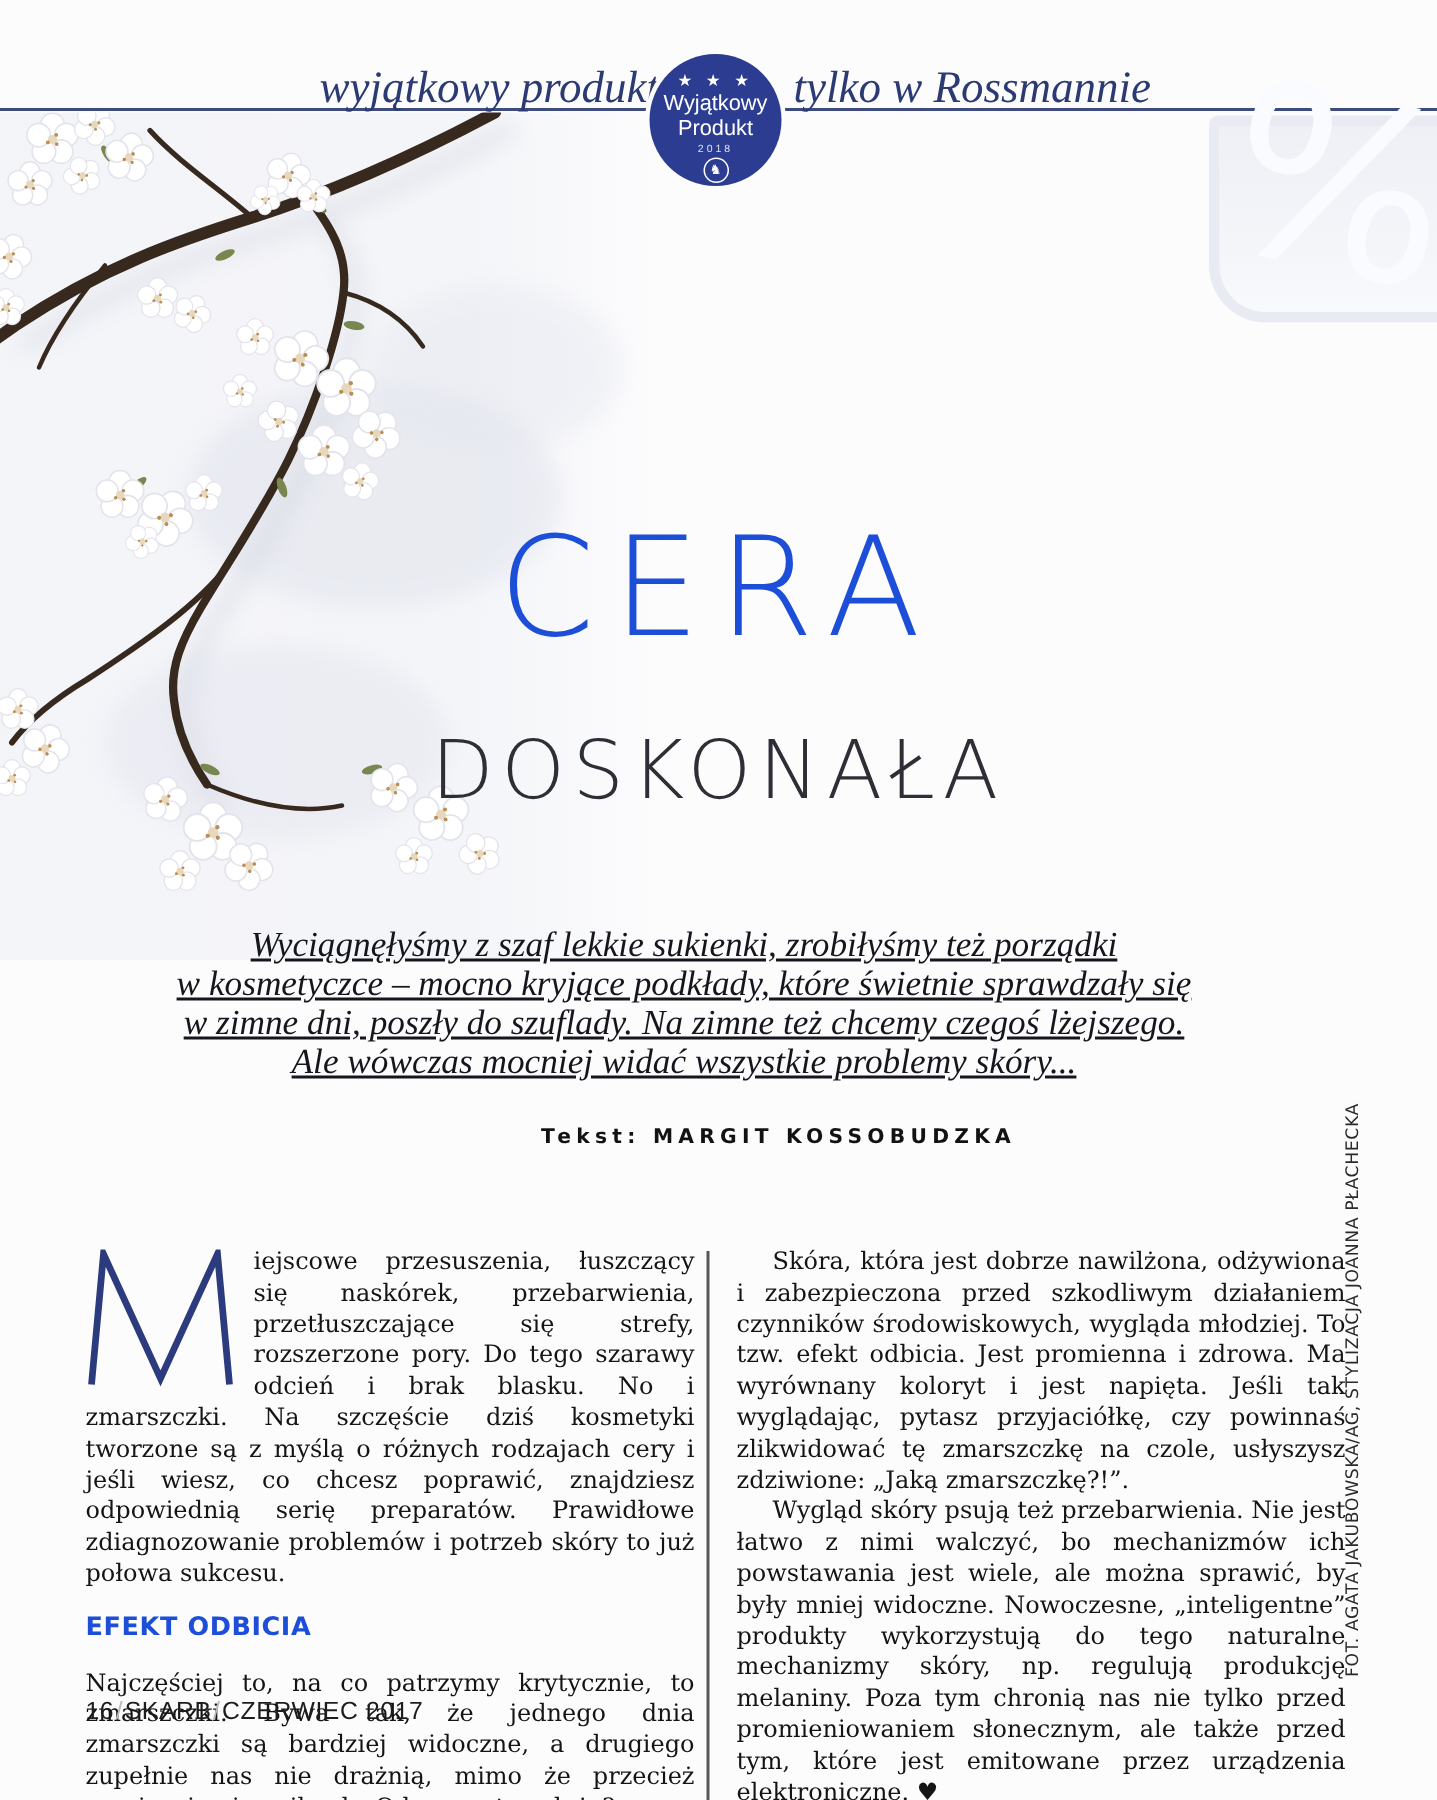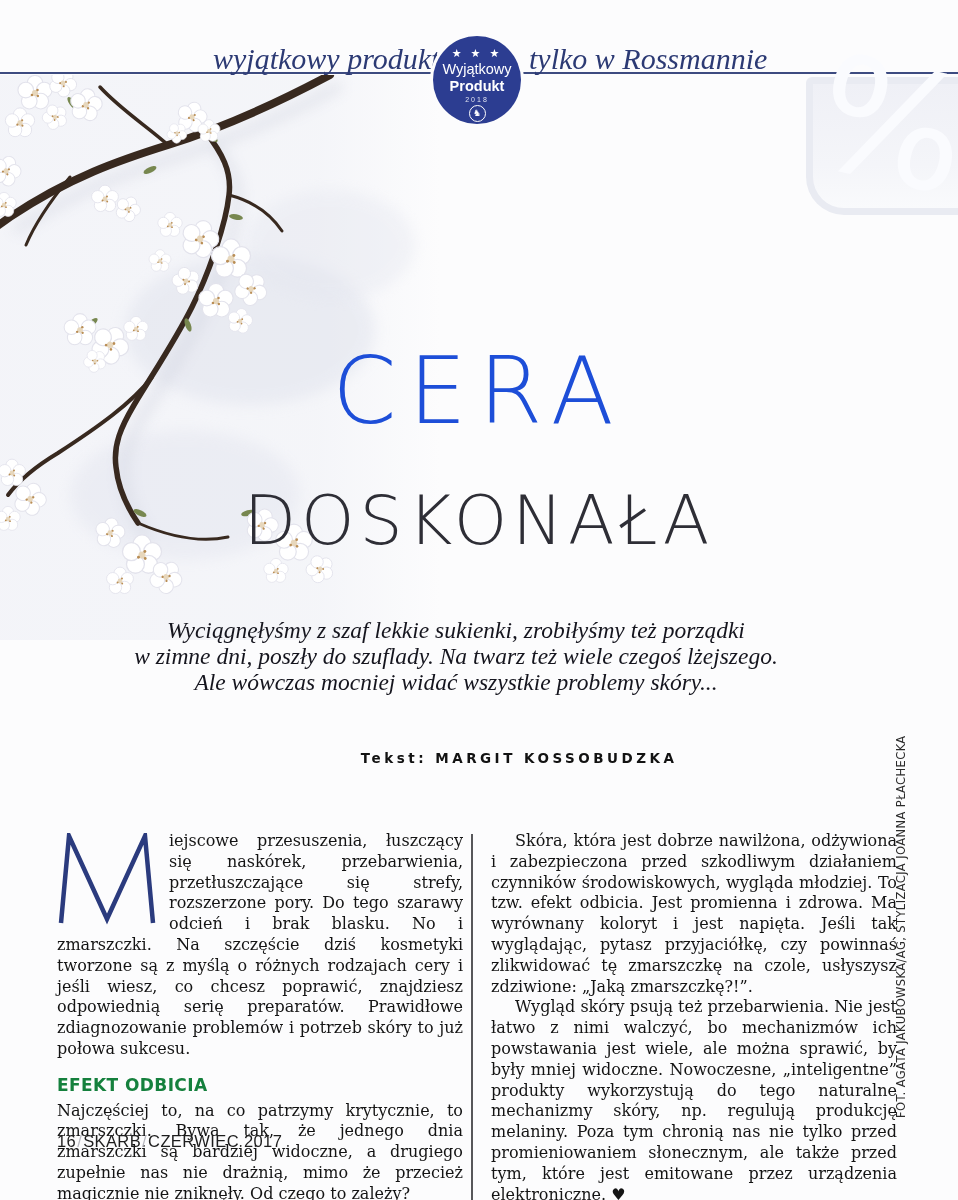--- a/index.html
+++ b/index.html
@@ -10,57 +10,57 @@
   .hdr-rule{position:absolute;top:72px;left:0;width:958px;height:2px;background:#3d4b80;}
   .hdr-label{position:absolute;top:42px;font-family:"Liberation Serif",serif;font-style:italic;
              font-size:30px;color:#2c3a74;white-space:nowrap;}
   .hdr-left{left:213px;}
   .hdr-right{left:529px;}
   .badge{position:absolute;left:433px;top:36px;width:88px;height:88px;border-radius:50%;
          background:#2c3d91;box-shadow:0 0 0 3px #fcfcfd;z-index:3;text-align:center;
          font-family:"Liberation Sans",sans-serif;color:#fff;}
   .badge .stars{margin-top:11px;font-size:11px;letter-spacing:3px;color:#fff;}
   .badge .b1{font-size:14.5px;font-weight:normal;line-height:17px;margin-top:1px;}
-  .badge .b2{font-size:14.5px;font-weight:bold;line-height:16px;}
+  .badge .b2{font-size:14.5px;font-weight:normal;line-height:16px;}
   .badge .yr{font-size:7px;letter-spacing:2px;opacity:.85;margin-top:2px;}
   .badge .logo{width:15px;height:15px;margin:2px auto 0;border:1px solid #fff;border-radius:50%;
                font-size:9px;line-height:14px;color:#fff;}
 
   
   .wm{position:absolute;left:806px;top:77px;width:210px;height:124px;
       border:7px solid #e9ebf2;border-radius:6px 6px 6px 38px;
       background:linear-gradient(180deg,#eff0f6 0%,#f4f5f9 65%,#f9fafc 100%);z-index:1;}
   .wm .pc{position:absolute;left:4px;top:-38px;font-family:"DejaVu Sans",sans-serif;
           font-size:158px;line-height:1;color:#fafbfe;transform:rotate(13deg);}
 
   
   .photo{position:absolute;left:0;top:75px;width:440px;height:565px;z-index:2;}
 
   
   .title-line{position:absolute;left:0;width:958px;text-align:center;line-height:1;
               font-family:"DejaVu Sans","Liberation Sans",sans-serif;font-weight:200;z-index:4;}
   .t1{top:346px;font-size:92px;letter-spacing:12px;color:#1d4ed8;}
   .t2{top:424px;font-size:66px;letter-spacing:5px;color:#2e2e36;}
-  .t3{top:487px;font-size:68px;letter-spacing:5px;color:#2e2e36;}
+  .t3{top:487px;font-size:54px;letter-spacing:5px;color:#2e2e36;}
 
   
   .intro{position:absolute;top:617px;left:0;width:912px;text-align:center;z-index:4;
          font-family:"Liberation Serif",serif;font-style:italic;font-size:23.5px;
-         line-height:26px;color:#15151e;}
+         line-height:26px;color:#15151e;text-decoration:underline;}
   .byline{position:absolute;top:750px;left:0;width:958px;text-align:center;
           font-family:"DejaVu Sans","Liberation Sans",sans-serif;font-size:13.5px;
           font-weight:bold;letter-spacing:3.5px;color:#121212;padding-left:40px;}
 
   
   .cols{position:absolute;top:831px;left:57px;width:840px;display:flex;gap:28px;}
   .col{width:406px;font-size:16px;line-height:20.8px;text-align:justify;color:#141414;}
   .col p{margin:0;}
   .dropcap-box{float:left;width:104px;height:99px;margin:2px 8px 0 0;}
-  .col h3{margin:15px 0 5px;font-family:"DejaVu Sans","Liberation Sans",sans-serif;
-          font-size:17px;font-weight:bold;letter-spacing:.4px;color:#15803d;text-align:left;}
+  .col h3{margin:15px 0 16px;font-family:"DejaVu Sans","Liberation Sans",sans-serif;
+          font-size:17px;font-weight:bold;letter-spacing:.4px;color:#1d4ed8;text-align:left;}
   .col .ind{text-indent:24px;}
   .divider{position:absolute;left:471px;top:834px;height:366px;width:2px;background:#57575a;}
 
   
   .credit{position:absolute;left:894px;top:752px;height:366px;
           writing-mode:vertical-rl;transform:rotate(180deg);
           font-family:"DejaVu Sans","Liberation Sans",sans-serif;font-size:11.5px;
           letter-spacing:.4px;color:#2a2a2a;white-space:nowrap;}
   .footer{position:absolute;left:57px;top:1132px;font-family:"Liberation Sans",sans-serif;
           font-size:16.5px;letter-spacing:.4px;color:#1d1d1d;}
@@ -179,21 +179,22 @@
     <use href="#fl" transform="translate(294 468) scale(1.5)"></use>
     <use href="#fl" transform="translate(320 494) scale(1.1) rotate(50)"></use>
     <use href="#fl" transform="translate(276 496) scale(1.0)"></use>
   </svg>
 
   <div class="title-line t1">CERA</div>
   <div class="title-line t3">DOSKONAŁA</div>
 
   <div class="intro">
     <div>Wyciągnęłyśmy z szaf lekkie sukienki, zrobiłyśmy też porządki</div>
-    <div>w zimne dni, poszły do szuflady. Na twarz też wiele czegoś lżejszego.</div>
+    <div>w kosmetyczce – mocno kryjące podkłady, które świetnie sprawdzały się</div>
+    <div>w zimne dni, poszły do szuflady. Na zimne też chcemy czegoś lżejszego.</div>
     <div>Ale wówczas mocniej widać wszystkie problemy skóry...</div>
   </div>
 
   <div class="byline">Tekst: MARGIT KOSSOBUDZKA</div>
 
   <div class="cols">
     <div class="col">
       <p>
         <span class="dropcap-box">
           <span class="sr">M</span>

